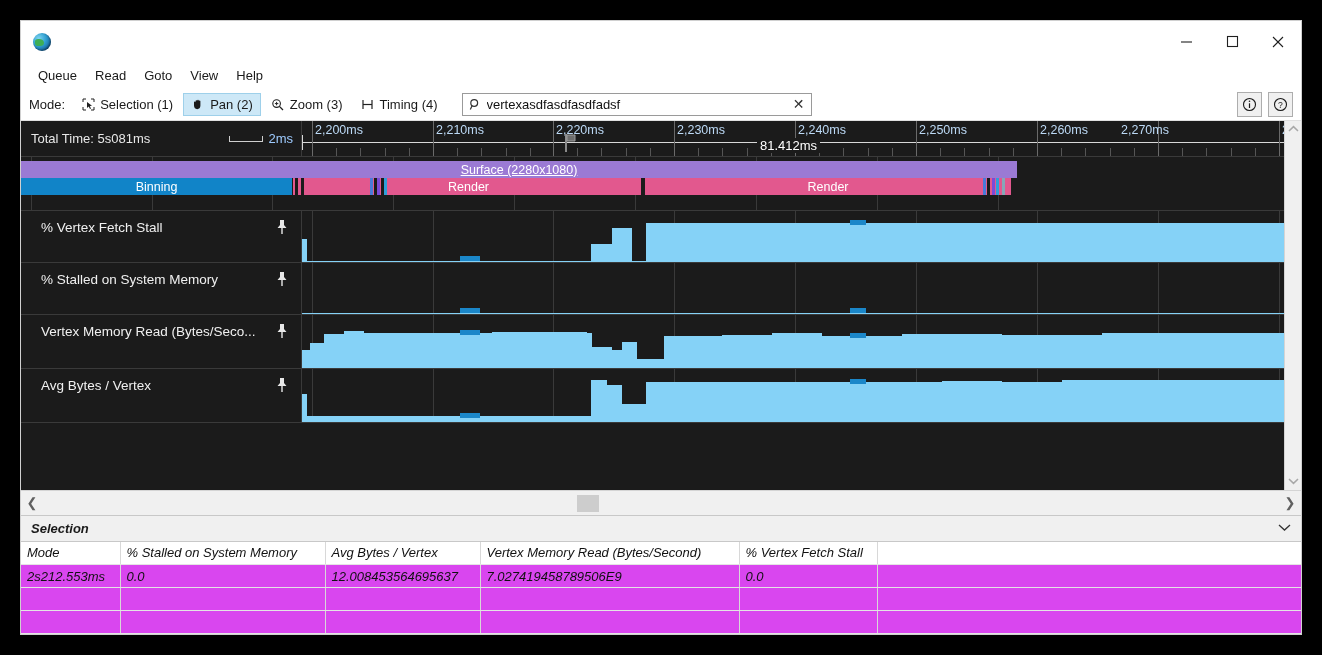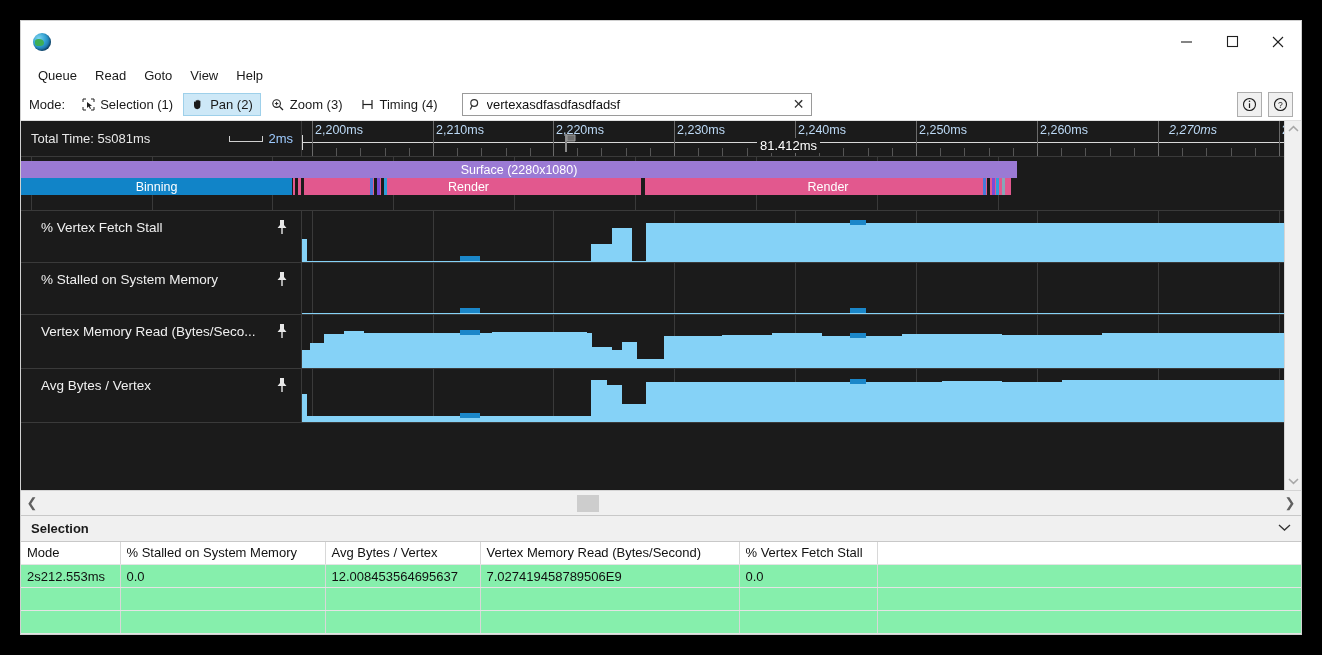--- a/index.html
+++ b/index.html
@@ -180,21 +180,21 @@
   .hscroll {
     height: 25px; flex: 0 0 25px;
     background: #f0f0f0; border-top: 1px solid #d4d4d4;
     display: flex; align-items: center; position: relative;
   }
   .hscroll .arrow { width: 22px; text-align: center; color: #606060; font-size: 13px; }
   .hscroll .arrow.right { margin-left: auto; }
   .hthumb { position: absolute; left: 556px; top: 4px; width: 22px; height: 17px; background: #cdcdcd; }
 
   
-  .selpanel { flex: 0 0 auto; background: #86efac; }
+  .selpanel { flex: 0 0 auto; background: #d946ef; font-style: italic; }
   .sel-header {
     height: 27px; display: flex; align-items: center;
     padding: 0 10px;
     background: #f0f0f0; border-top: 1px solid #c8c8c8; border-bottom: 1px solid #c8c8c8;
     font-size: 13px; font-weight: bold; color: #1a1a1a;
   }
   .sel-chevron { margin-left: auto; color: #333; font-size: 12px; }
   table.seltable { border-collapse: collapse; width: 100%; table-layout: fixed; }
   table.seltable th, table.seltable td {
     border-right: 1px solid #d8d8d8; border-bottom: 1px solid #e4e4e4;
@@ -364,21 +364,21 @@
               <div class="tick-minor" style="left: 662.4px;"></div>
               <div class="tick-minor" style="left: 686.6px;"></div>
               <div class="tick-minor" style="left: 710.8px;"></div>
               <div class="tick-major" style="left: 735px;"></div>
               <div class="tlabel" style="left: 735px;">2,260ms</div>
               <div class="tick-minor" style="left: 759.2px;"></div>
               <div class="tick-minor" style="left: 783.4px;"></div>
               <div class="tick-minor" style="left: 807.6px;"></div>
               <div class="tick-minor" style="left: 831.8px;"></div>
               <div class="tick-major" style="left: 856px;"></div>
-              <div class="tlabel" style="left: 864px; font-style: italic;">2,270ms</div>
+              <div class="tlabel" style="left: 816px;">2,270ms</div>
               <div class="tick-minor" style="left: 880.2px;"></div>
               <div class="tick-minor" style="left: 904.4px;"></div>
               <div class="tick-minor" style="left: 928.6px;"></div>
               <div class="tick-minor" style="left: 952.8px;"></div>
               <div class="tick-major" style="left: 977px;"></div>
               <div class="tlabel" style="left: 977px;">2,</div>
               <div class="span-label" style="left: 455px;">81.412ms</div>
               <div class="flag-marker" style="left: 262px;"><svg width="14" height="20" viewBox="0 0 14 20">
                   <line x1="2" y1="1" x2="2" y2="19" stroke="#8a8a8a" stroke-width="2"></line>
                   <path d="M3 2 h8 v6 h-8 z" fill="#6e6e6e" stroke="#9a9a9a" stroke-width="1"></path>
@@ -391,21 +391,21 @@
               <div class="track-canvas">
                 <div class="vgrid" style="left: 10px;"></div>
                 <div class="vgrid" style="left: 131px;"></div>
                 <div class="vgrid" style="left: 251px;"></div>
                 <div class="vgrid" style="left: 372px;"></div>
                 <div class="vgrid" style="left: 493px;"></div>
                 <div class="vgrid" style="left: 614px;"></div>
                 <div class="vgrid" style="left: 735px;"></div>
                 <div class="vgrid" style="left: 856px;"></div>
                 <div class="vgrid" style="left: 977px;"></div>
-                <div class="qbar" style="left: 0px; width: 996px; background: rgb(155, 122, 212); top: 4px; height: 17px;">Surface (2280x1080)</div>
+                <div class="qbar" style="left: 0px; width: 996px; background: rgb(155, 122, 212); top: 4px; height: 17px; text-decoration: underline;">Surface (2280x1080)</div>
                 <div class="qbar" style="left: 0px; width: 271px; background: rgb(17, 132, 200); top: 21px; height: 17px;">Binning</div>
                 <div class="qbar" style="left: 275px; width: 345px; background: rgb(226, 88, 142); top: 21px; height: 17px;">Render</div>
                 <div class="qbar" style="left: 624px; width: 366px; background: rgb(226, 88, 142); top: 21px; height: 17px;">Render</div>
                 <div class="qbar" style="left: 272px; width: 3px; top: 21px; height: 17px; background: rgb(226, 88, 142);"></div>
                 <div class="qbar" style="left: 274px; width: 3px; top: 21px; height: 17px; background: rgb(27, 27, 27);"></div>
                 <div class="qbar" style="left: 277px; width: 3px; top: 21px; height: 17px; background: rgb(226, 88, 142);"></div>
                 <div class="qbar" style="left: 280px; width: 3px; top: 21px; height: 17px; background: rgb(27, 27, 27);"></div>
                 <div class="qbar" style="left: 283px; width: 3px; top: 21px; height: 17px; background: rgb(226, 88, 142);"></div>
                 <div class="qbar" style="left: 349px; width: 3px; top: 21px; height: 17px; background: rgb(74, 122, 216);"></div>
                 <div class="qbar" style="left: 353px; width: 3px; top: 21px; height: 17px; background: rgb(27, 27, 27);"></div>

